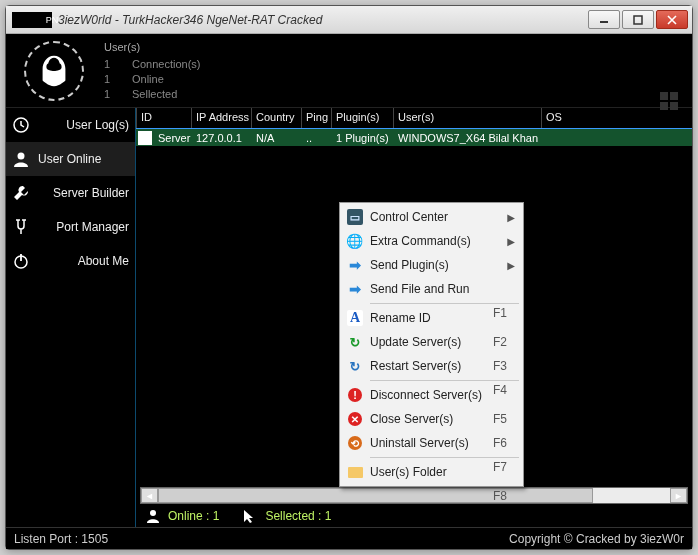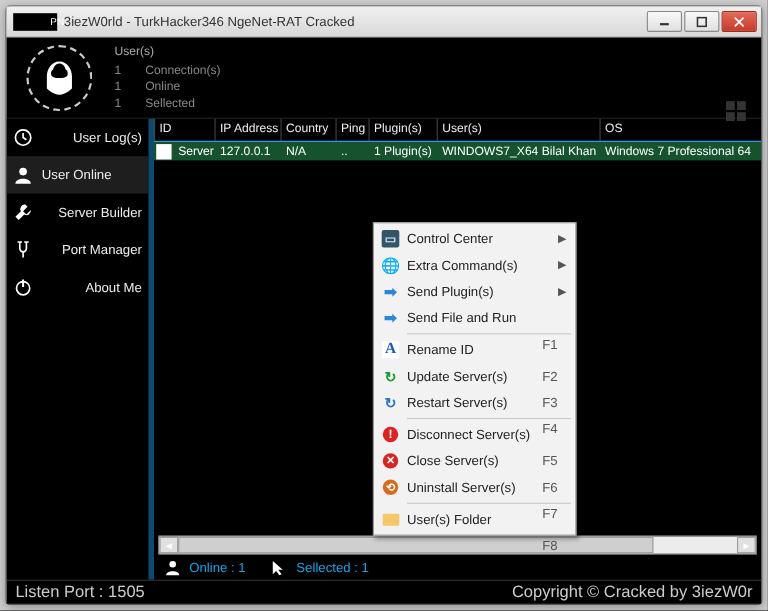--- a/index.html
+++ b/index.html
@@ -34,21 +34,21 @@
   .app-icon {
     width: 16px; height: 16px;
     background: #000;
     color: #fff;
     font-size: 9px;
     font-weight: normal;
     display: flex; align-items: center; justify-content: center;
     margin-right: 6px;
     padding-left: 40px;
   }
-  .titlebar-title { flex: 1; color: #333; font-size: 12px; }
+  .titlebar-title { flex: 1; color: #333; font-size: 12px; font-style: italic; }
   .win-btn {
     width: 32px; height: 19px;
     border: 1px solid #888;
     border-radius: 2px;
     background: linear-gradient(#f8f8f8,#e0e0e0);
     display: flex; align-items: center; justify-content: center;
     margin-left: 2px;
     cursor: pointer;
   }
   .win-btn.close {
@@ -118,21 +118,21 @@
     gap: 8px;
   }
   .side-item.active { background: #1e1e1e; }
   .side-item .lbl { flex:1; text-align:left; font-size:12px;}
   .side-item.right .lbl { text-align:right; }
   .side-icon { width:18px; display:flex; justify-content:center; font-size:16px;}
   .main-area {
     flex: 1;
     display: flex;
     flex-direction: column;
-    border-left: 5px solid #0c4a6e;
+    border-left: 1px solid #0c4a6e;
     min-width: 0;
   }
   .col-headers {
     height: 20px;
     display: flex;
     color: #eee;
     font-size: 11px;
   }
   .col-headers .col {
     border-left: 1px solid #444;
@@ -168,37 +168,37 @@
     margin: 1px 4px;
     border: 1px solid #666;
     display:flex;
   }
   .hscroll .arrow { width:17px; background:#e0e0e0; border:1px solid #999; display:flex;align-items:center;justify-content:center; font-size:9px;}
   .hscroll .track { flex:1; position:relative; background:#ececec;}
   .hscroll .thumb { position:absolute; left:0; top:0; height:100%; width:85%; background:#cfcfcf; border:1px solid #999;}
   .status-mid {
     height: 22px;
     background:#000;
-    color:#0ea5e9;
+    color:#bef264;
     display:flex;
     align-items:center;
     padding: 0 8px;
     gap: 22px;
     font-size:12px;
   }
   .status-mid .item { display:flex; align-items:center; gap:6px;}
   .footer {
     height: 22px;
     border-top: 1px solid #333;
     display:flex;
     align-items:center;
     justify-content:space-between;
     padding: 0 8px;
     color:#ccc;
-    font-size:15px;
+    font-size:12px;
   }
   
   .ctx {
     position: absolute;
     top: 168px;
     left: 333px;
     width: 185px;
     background: #f2f2f2;
     border: 1px solid #979797;
     box-shadow: 2px 3px 4px rgba(0,0,0,.35);
@@ -346,21 +346,20 @@
           <div class="col col-os">OS</div>
         </div>
         <div class="data-row">
           <span class="row-icon">--</span>
           <span class="cell" style="width:38px">Server</span>
           <span class="cell" style="width:60px">127.0.0.1</span>
           <span class="cell" style="width:50px">N/A</span>
           <span class="cell" style="width:30px">..</span>
           <span class="cell" style="width:62px">1 Plugin(s)</span>
           <span class="cell" style="width:148px">WINDOWS7_X64 Bilal Khan</span>
-          <span class="cell" style="flex:1">Windows 7 Professional 64</span>
         </div>
         <div class="main-body"></div>
         <div class="hscroll">
           <div class="arrow">◄</div>
           <div class="track">
               <div class="thumb"></div>
             </div>
           <div class="arrow">►</div>
         </div>
         <div class="status-mid">

